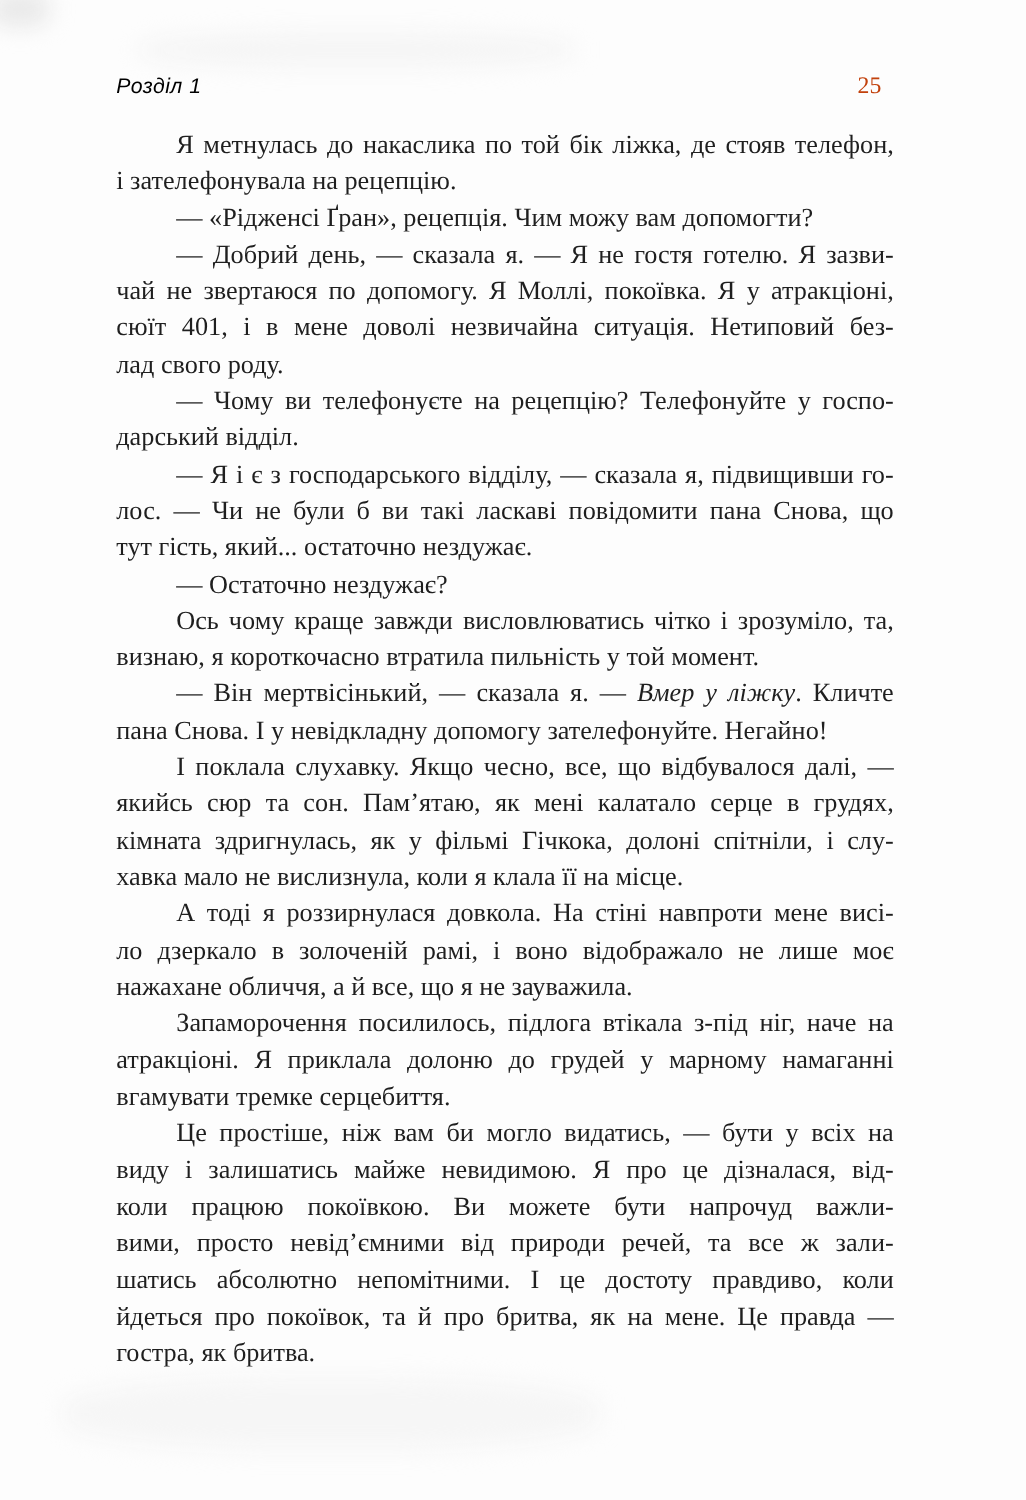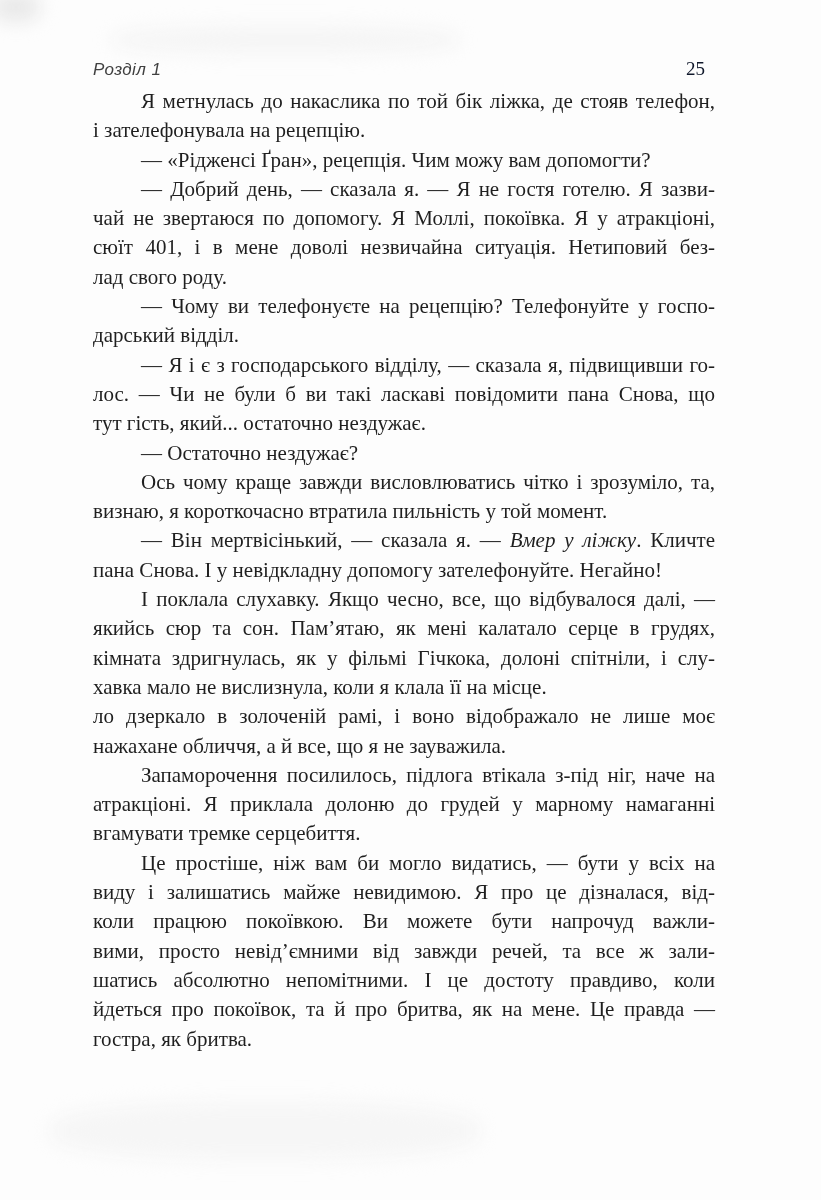--- a/index.html
+++ b/index.html
@@ -26,31 +26,31 @@
     width: 622px;
     display: flex;
     justify-content: space-between;
     align-items: baseline;
   }
   .chapter-label {
     font-family: "Liberation Sans", "DejaVu Sans", sans-serif;
     font-style: italic;
     font-size: 17px;
     letter-spacing: 0.4px;
-    color: #404040;
+    color: #000000;
   }
   .page-number {
     font-size: 19px;
-    color: #0f172a;
+    color: #c2410c;
     padding-right: 10px;
   }
   .page-body {
     position: absolute;
     left: 93px;
-    top: 87px;
+    top: 101px;
     width: 622px;
     font-size: 21px;
     line-height: 29.3px;
   }
   .paragraph {
     margin: 0;
   }
   .line {
     text-align: left;
     white-space: normal;
@@ -125,32 +125,33 @@
         <div class="line first just"><span>— Він мертвісінький, — сказала я. — </span><span class="italic">Вмер у ліжку</span><span>. Кличте</span></div>
         <div class="line"><span>пана Снова. І у невідкладну допомогу зателефонуйте. Негайно!</span></div>
       </div>
       <div class="paragraph">
         <div class="line first just"><span>І поклала слухавку. Якщо чесно, все, що відбувалося далі, —</span></div>
         <div class="line just"><span>якийсь сюр та сон. Пам’ятаю, як мені калатало серце в грудях,</span></div>
         <div class="line just"><span>кімната здригнулась, як у фільмі Гічкока, долоні спітніли, і слу-</span></div>
         <div class="line"><span>хавка мало не вислизнула, коли я клала її на місце.</span></div>
       </div>
       <div class="paragraph">
+        <div class="line first just"><span>А тоді я роззирнулася довкола. На стіні навпроти мене висі-</span></div>
         <div class="line just"><span>ло дзеркало в золоченій рамі, і воно відображало не лише моє</span></div>
         <div class="line"><span>нажахане обличчя, а й все, що я не зауважила.</span></div>
       </div>
       <div class="paragraph">
         <div class="line first just"><span>Запаморочення посилилось, підлога втікала з-під ніг, наче на</span></div>
         <div class="line just"><span>атракціоні. Я приклала долоню до грудей у марному намаганні</span></div>
         <div class="line"><span>вгамувати тремке серцебиття.</span></div>
       </div>
       <div class="paragraph">
         <div class="line first just"><span>Це простіше, ніж вам би могло видатись, — бути у всіх на</span></div>
         <div class="line just"><span>виду і залишатись майже невидимою. Я про це дізналася, від-</span></div>
         <div class="line just"><span>коли працюю покоївкою. Ви можете бути напрочуд важли-</span></div>
-        <div class="line just"><span>вими, просто невід’ємними від завжди речей, та все ж зали-</span></div>
+        <div class="line just"><span>вими, просто невід’ємними від природи речей, та все ж зали-</span></div>
         <div class="line just"><span>шатись абсолютно непомітними. І це достоту правдиво, коли</span></div>
         <div class="line just"><span>йдеться про покоївок, та й про бритва, як на мене. Це правда —</span></div>
         <div class="line"><span>гостра, як бритва.</span></div>
       </div>
     </main>
 
 </div>
 
 </body></html>

